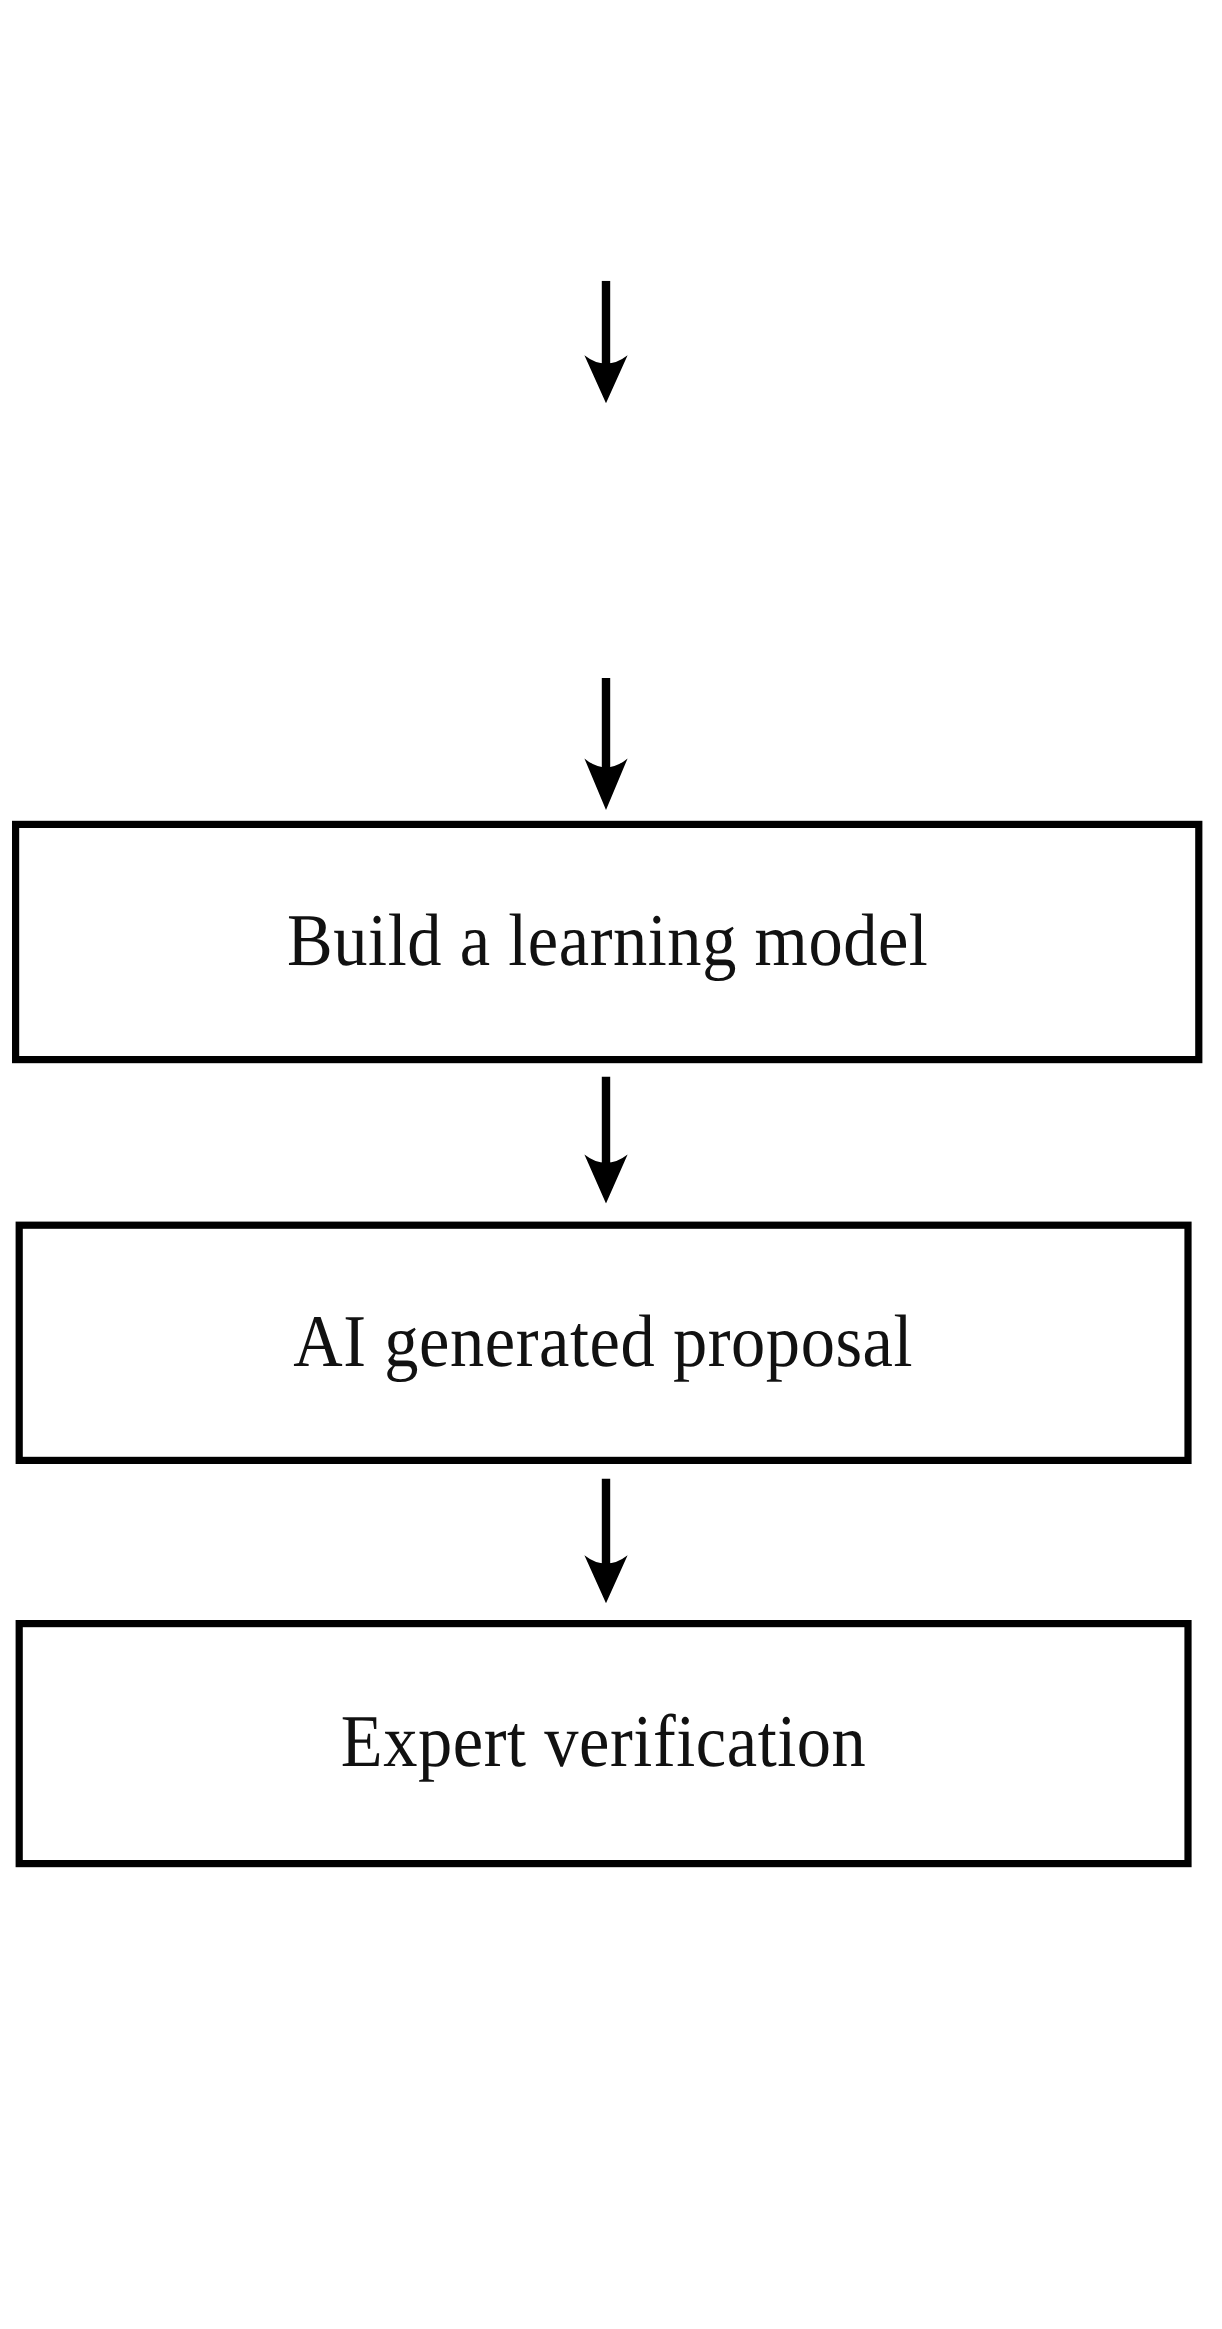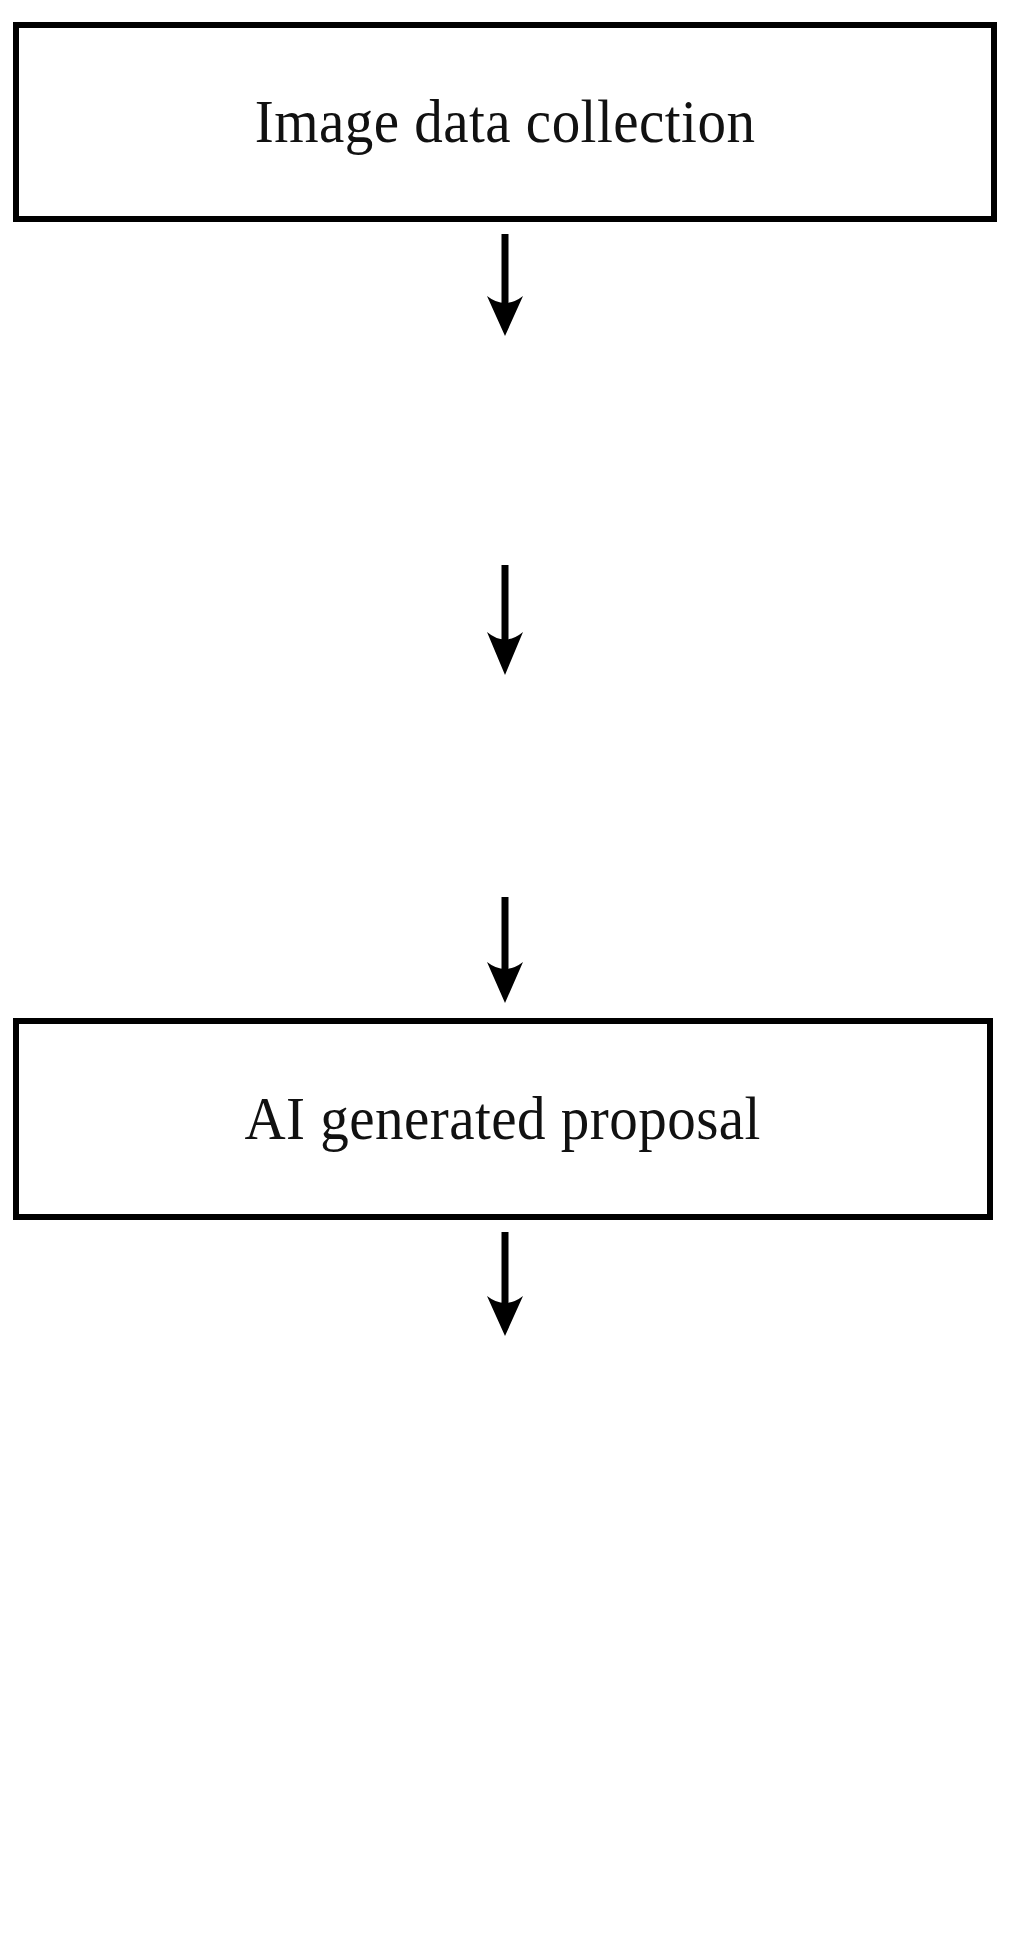--- a/index.html
+++ b/index.html
@@ -47,52 +47,55 @@
     display: block;
     width: 100%;
     height: 100%;
   }
 </style>
 </head>
 <body>
 
 <div id="canvas" style="background: rgb(255, 255, 255);">
 
-  <div class="node" id="node-1" style="left: 13px; top: 22px; width: 984px; height: 200px; border-color: rgb(0, 0, 0); background: rgb(255, 255, 255);">
-    <span class="node-label" style="color: rgb(17, 17, 17);">Image data collection</span>
-  </div>
 
   <div class="connector" id="edge-1" style="left:475px; top:234px; height:102px;">
     <svg viewBox="0 0 60 102" preserveAspectRatio="none" aria-hidden="true">
       <line x1="30" y1="0" x2="30" y2="78" stroke="#000000" stroke-width="7"></line>
       <path d="M 30 102 L 12 62 Q 30 76 48 62 Z" fill="#000000"></path>
     </svg>
   </div>
 
 
   <div class="connector" id="edge-2" style="left:475px; top:565px; height:110px;">
     <svg viewBox="0 0 60 110" preserveAspectRatio="none" aria-hidden="true">
       <line x1="30" y1="0" x2="30" y2="84" stroke="#000000" stroke-width="7"></line>
       <path d="M 30 110 L 12 67 Q 30 82 48 67 Z" fill="#000000"></path>
     </svg>
   </div>
 
+  <div class="node" id="node-3" style="left: 10px; top: 684px; width: 992px; height: 202px; border-color: rgb(0, 0, 0); background: rgb(255, 255, 255);">
+    <span class="node-label" style="color: rgb(17, 17, 17);">Build a learning model</span>
+  </div>
 
   <div class="connector" id="edge-3" style="left:475px; top:897px; height:106px;">
     <svg viewBox="0 0 60 106" preserveAspectRatio="none" aria-hidden="true">
       <line x1="30" y1="0" x2="30" y2="81" stroke="#000000" stroke-width="7"></line>
       <path d="M 30 106 L 12 65 Q 30 79 48 65 Z" fill="#000000"></path>
     </svg>
   </div>
 
   <div class="node" id="node-4" style="left: 13px; top: 1018px; width: 980px; height: 202px; border-color: rgb(0, 0, 0); background: rgb(255, 255, 255);">
     <span class="node-label" style="color: rgb(17, 17, 17);">AI generated proposal</span>
   </div>
 
   <div class="connector" id="edge-4" style="left:475px; top:1232px; height:104px;">
     <svg viewBox="0 0 60 104" preserveAspectRatio="none" aria-hidden="true">
       <line x1="30" y1="0" x2="30" y2="79" stroke="#000000" stroke-width="7"></line>
       <path d="M 30 104 L 12 64 Q 30 78 48 64 Z" fill="#000000"></path>
     </svg>
   </div>
 
+  <div class="node" id="node-5" style="left: 13px; top: 1350px; width: 980px; height: 206px; border-color: rgb(0, 0, 0); background: rgb(255, 255, 255);">
+    <span class="node-label" style="color: rgb(17, 17, 17);">Expert verification</span>
+  </div>
 
 </div>
 
 </body></html>

